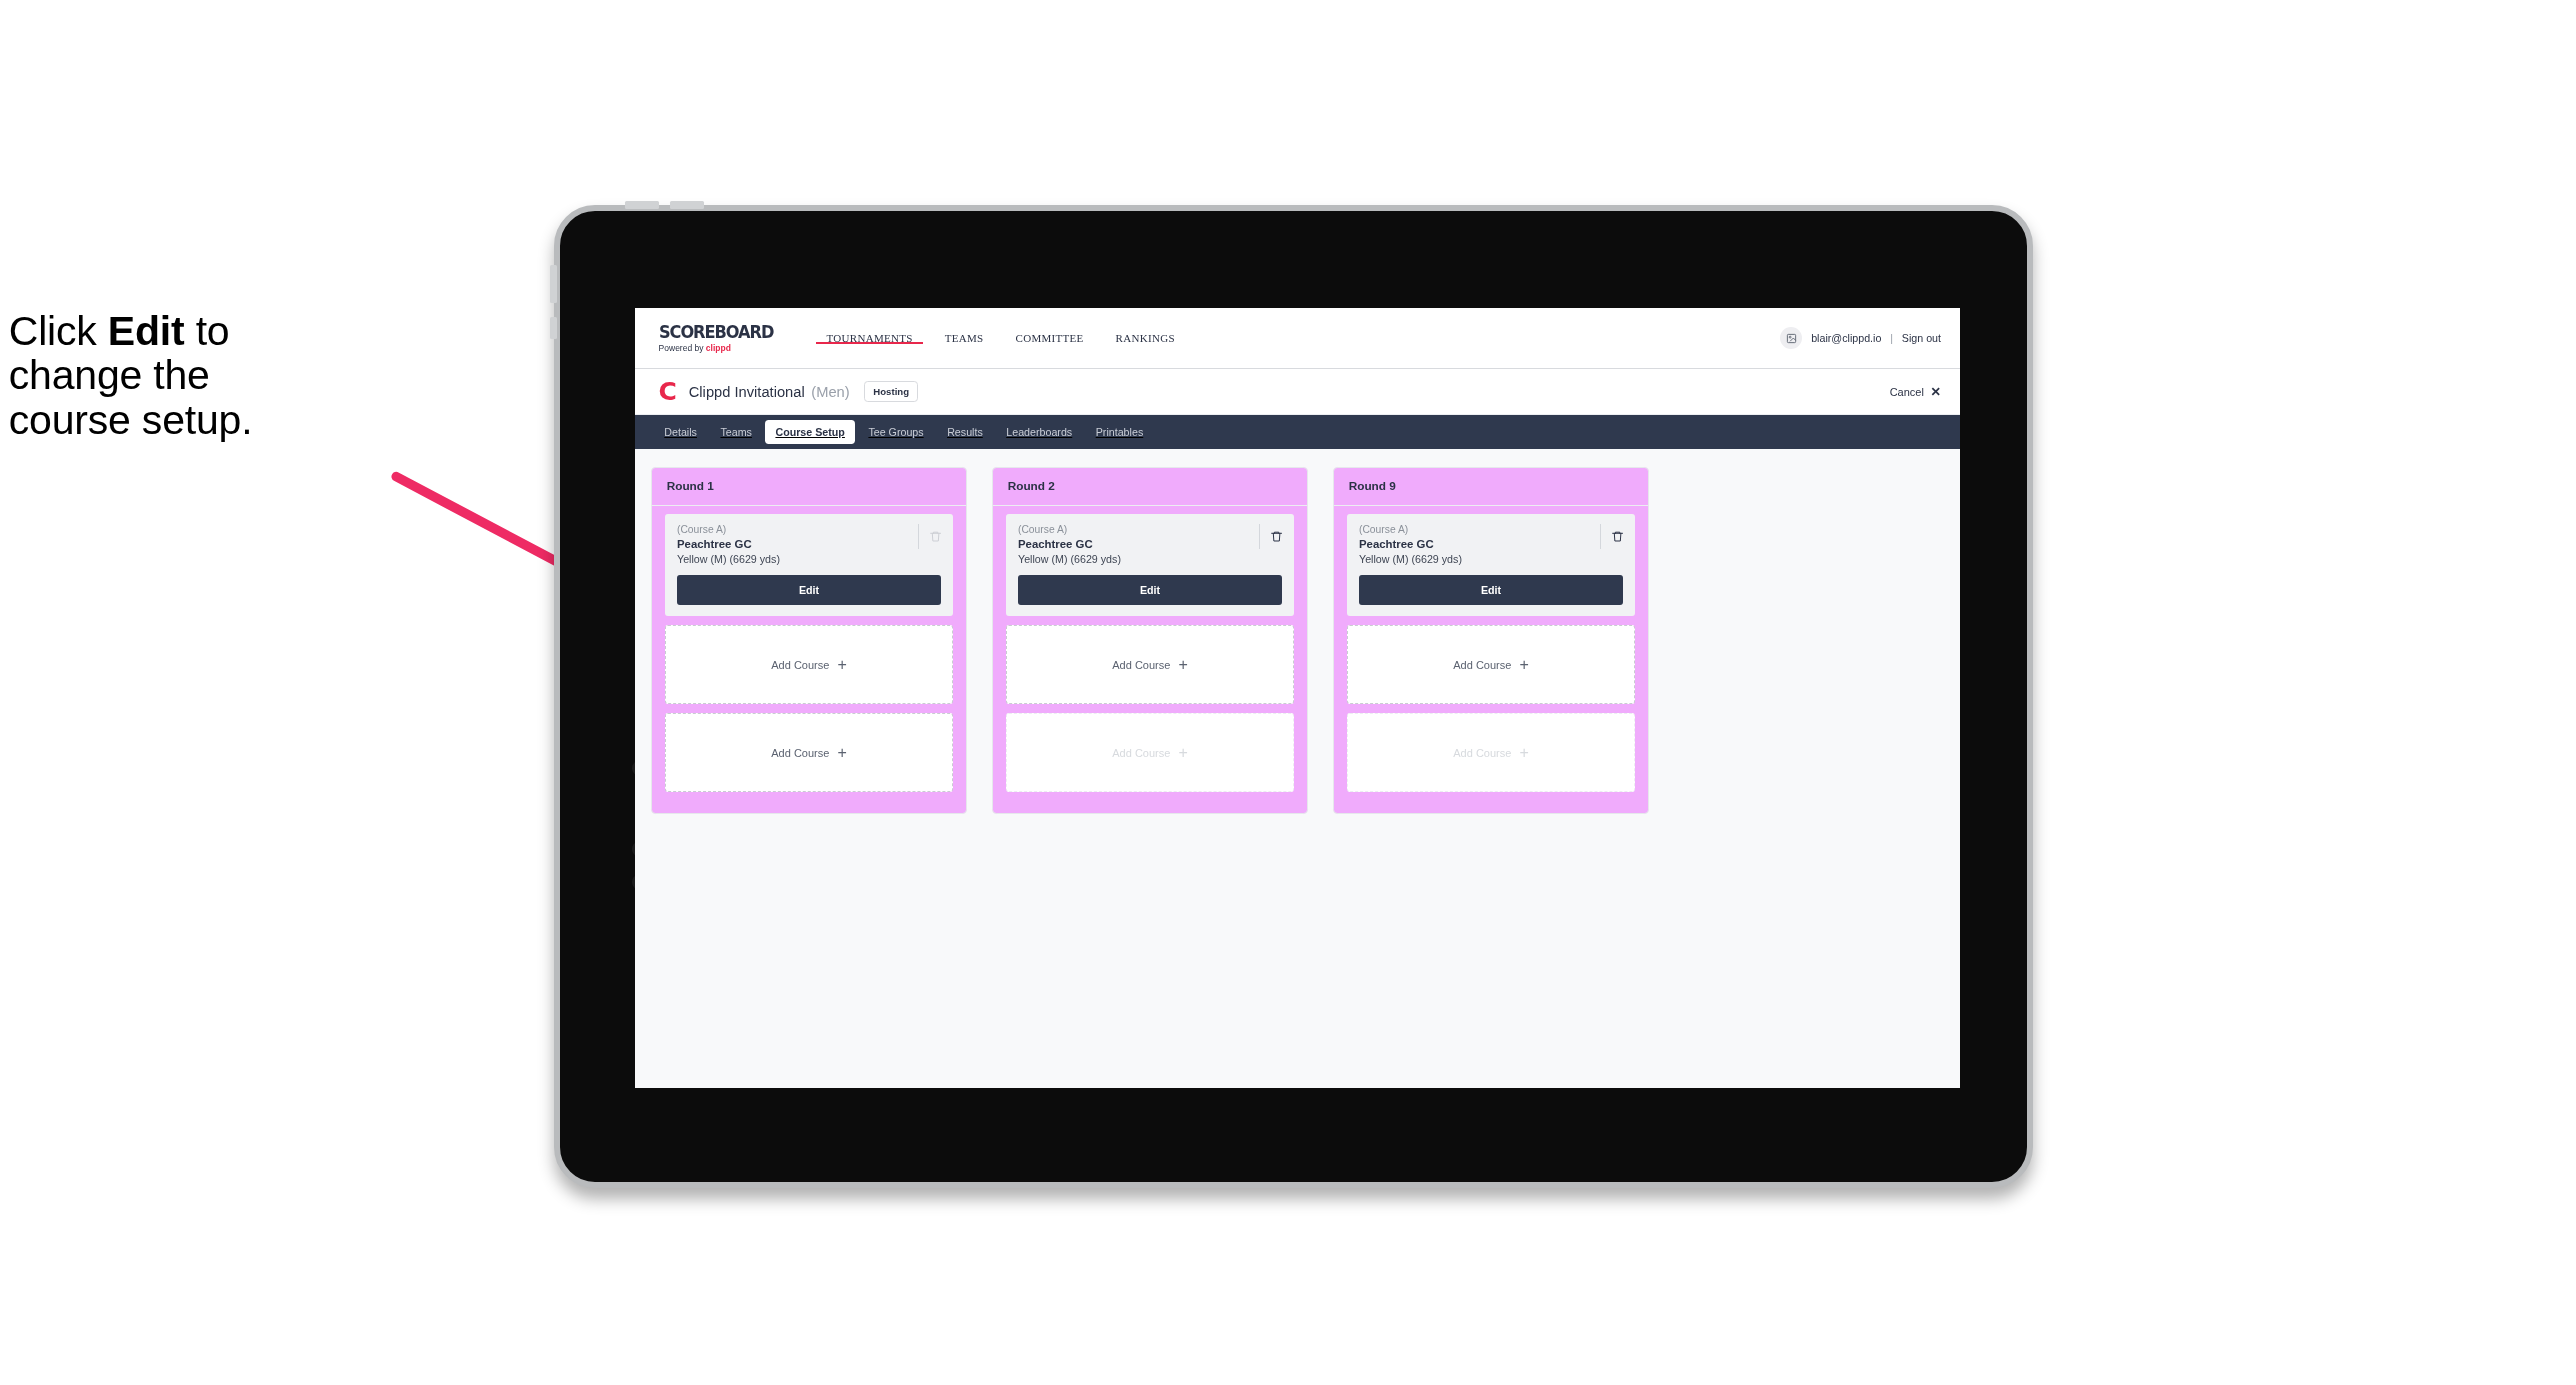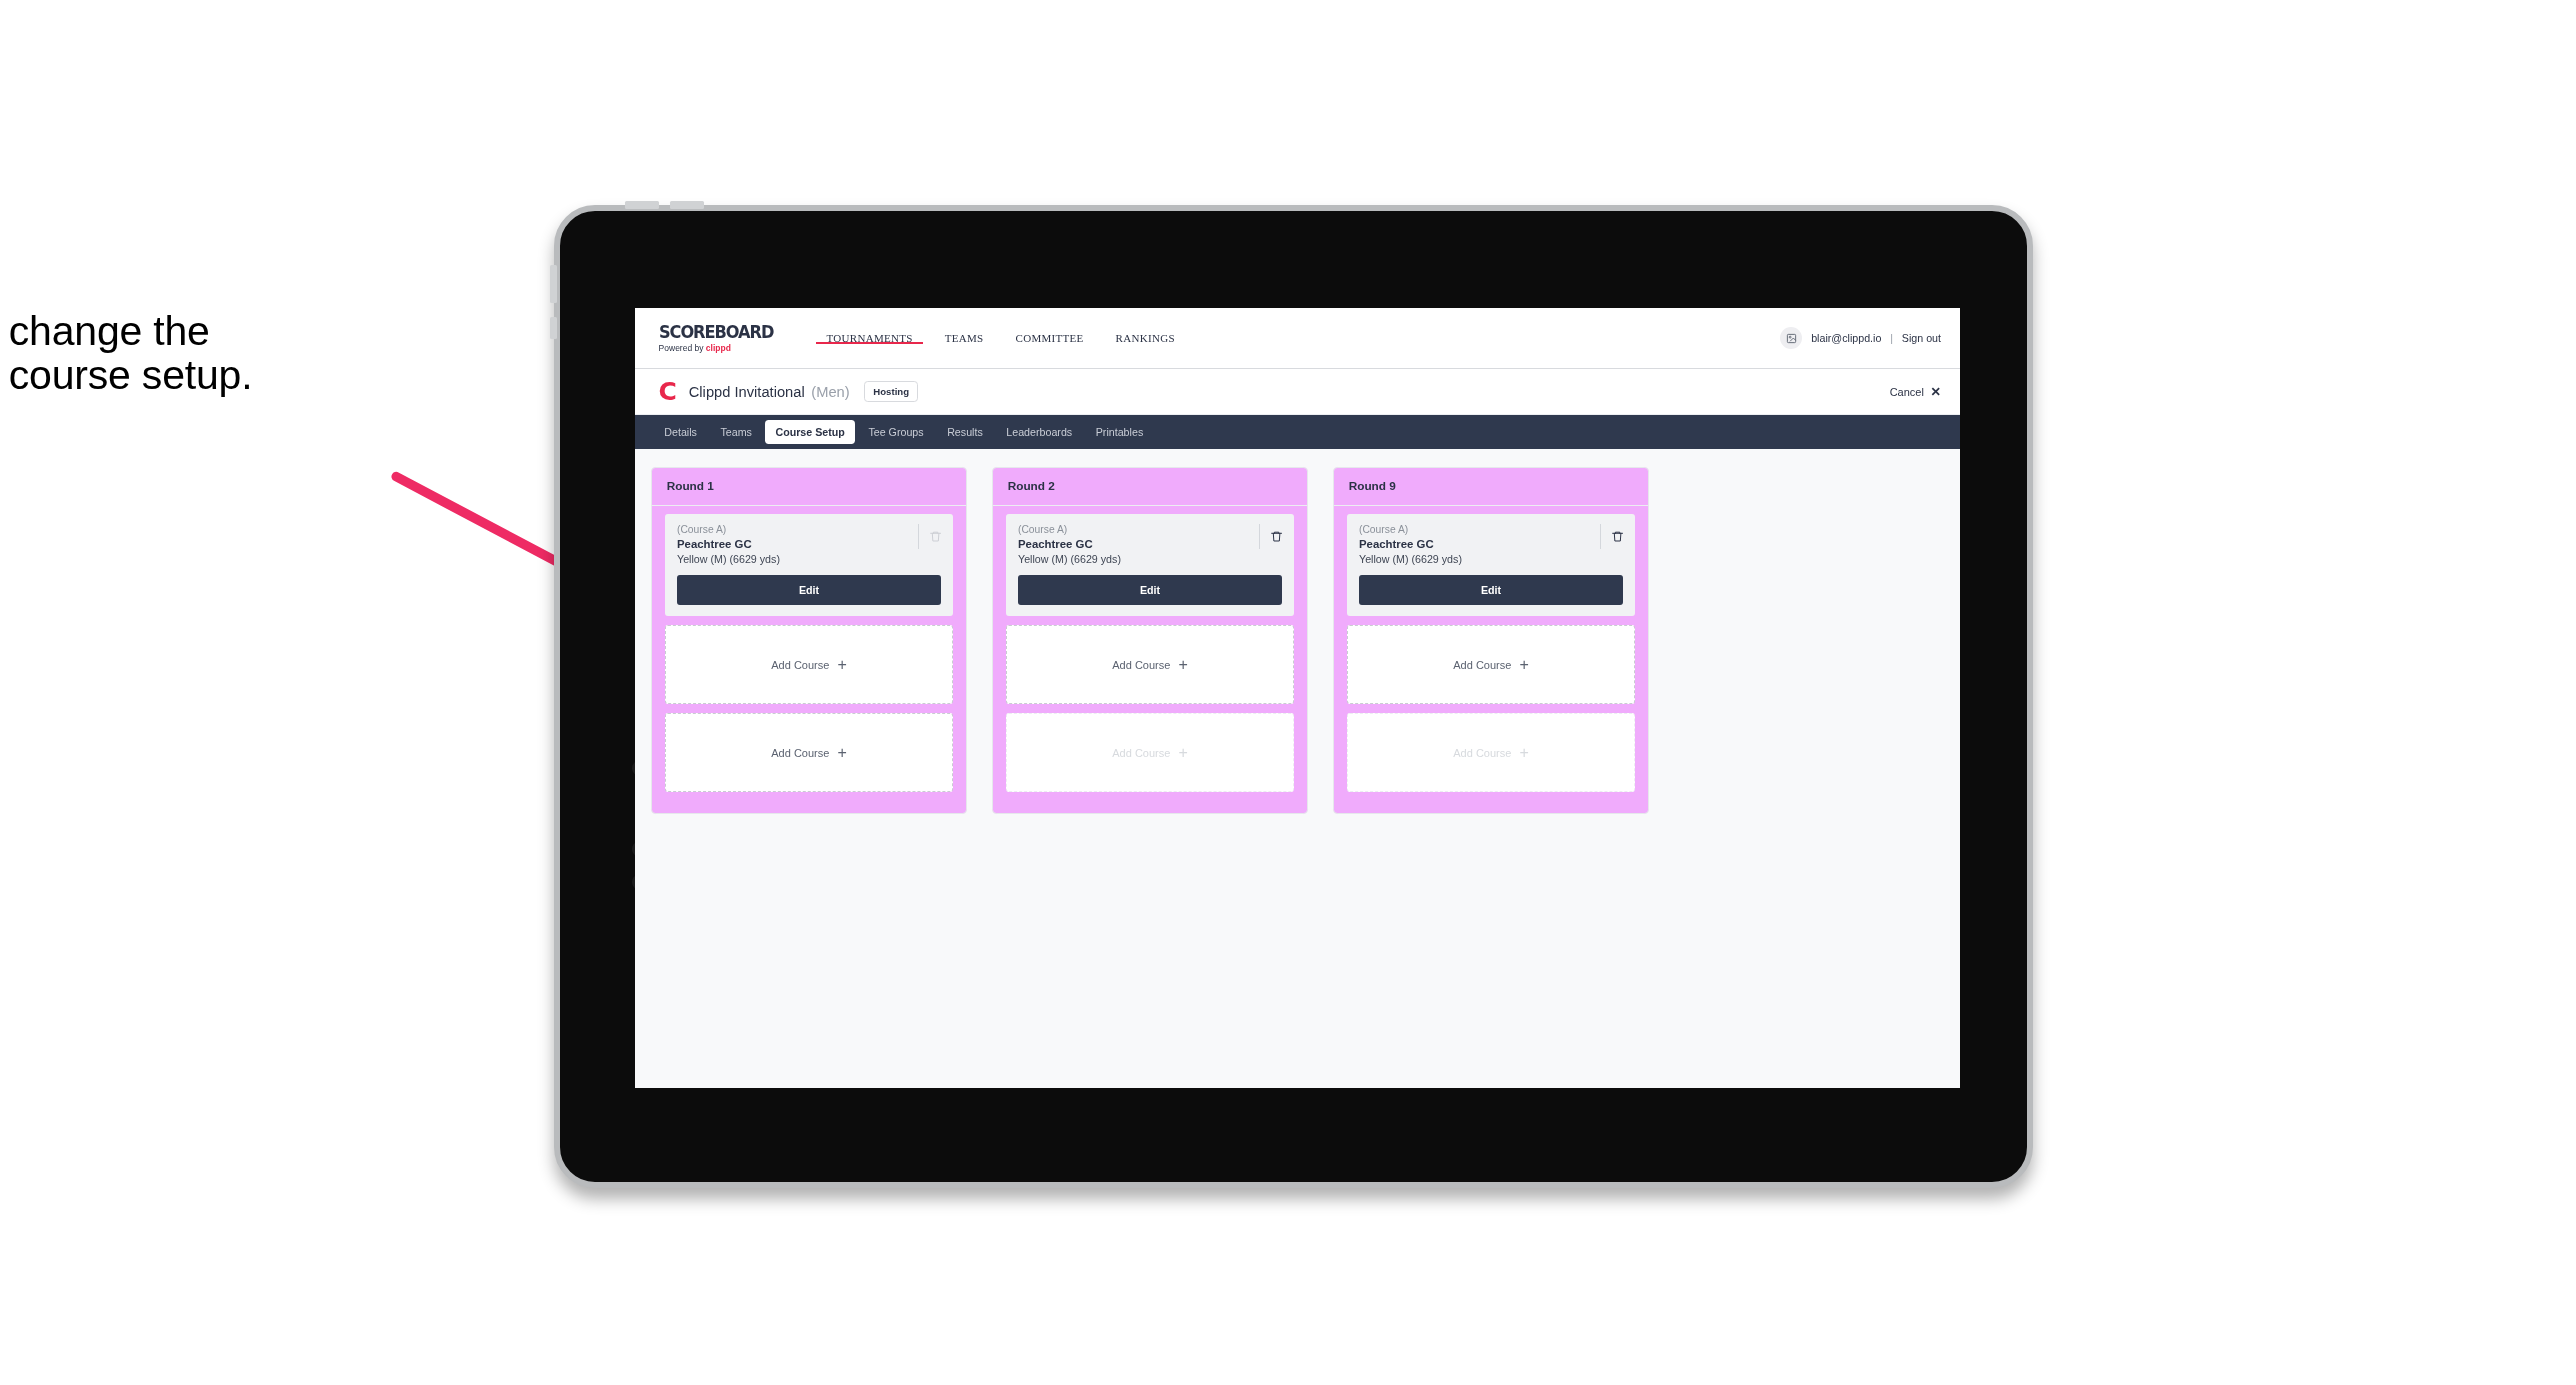--- a/index.html
+++ b/index.html
@@ -175,20 +175,21 @@
   }
   #cancel-btn .x { font-size: 12.5px; font-weight: 600; }
 
   
   #tabbar {
     height: 34px;
     background: #2f394e;
     display: flex; align-items: center;
     padding-left: 19px;
     gap: 2.9px;
+    text-decoration: underline;
   }
   .tab {
     font-size: 10.7px;
     color: #c9cdd6;
     padding: 5.9px 10.3px;
     border-radius: 3.7px;
     cursor: pointer;
     white-space: nowrap;
   }
   .tab.active {
@@ -269,20 +270,21 @@
   .add-course .plus { font-size: 16px; font-weight: 300; line-height: 1; }
   .add-course.faded {
     border-color: #eceef1;
     color: #d7dade;
   }
 </style>
 </head>
 <body>
 
 <div id="annotation">
+  <div class="line"><span>Click </span><b>Edit</b><span> to</span></div>
   <div class="line">change the</div>
   <div class="line">course setup.</div>
 </div>
 
 <svg id="arrow-svg" viewBox="0 0 420 250">
   <g id="arrow-group">
     <line id="arrow-shaft" x1="18" y1="28" x2="320" y2="188" stroke="#ee2b64" stroke-width="13" stroke-linecap="round"></line>
     <polygon id="arrow-head" points="300,148 372,198 288,212" fill="#ee2b64"></polygon>
   </g>
 </svg>

